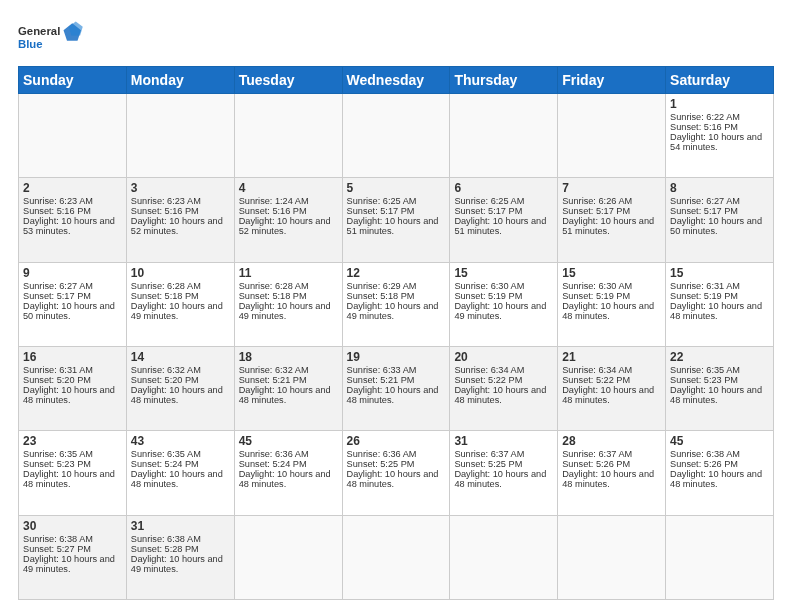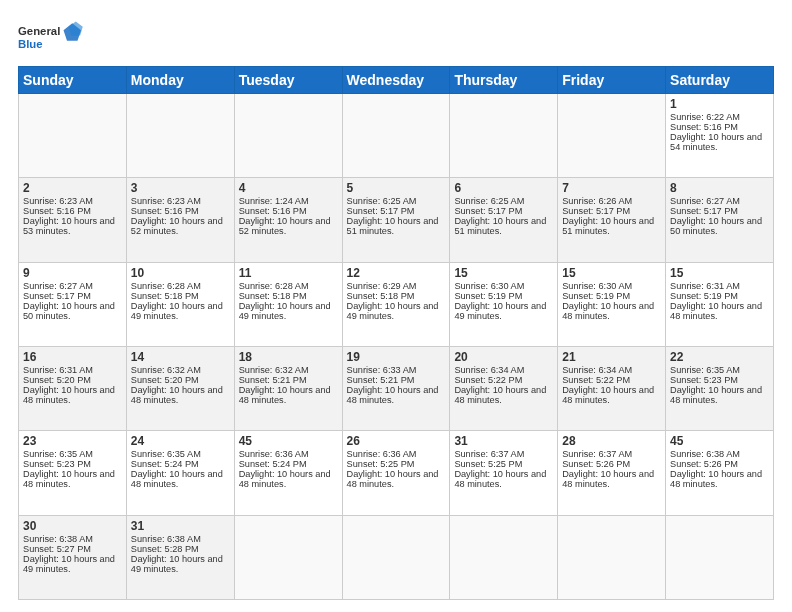--- a/index.html
+++ b/index.html
@@ -142,21 +142,21 @@
           <td><span class="day-num">16</span><span>Sunrise: 6:31 AM</span><br><span>Sunset: 5:20 PM</span><br><span>Daylight: 10 hours and 48 minutes.</span></td>
           <td><span class="day-num">14</span><span>Sunrise: 6:32 AM</span><br><span>Sunset: 5:20 PM</span><br><span>Daylight: 10 hours and 48 minutes.</span></td>
           <td><span class="day-num">18</span><span>Sunrise: 6:32 AM</span><br><span>Sunset: 5:21 PM</span><br><span>Daylight: 10 hours and 48 minutes.</span></td>
           <td><span class="day-num">19</span><span>Sunrise: 6:33 AM</span><br><span>Sunset: 5:21 PM</span><br><span>Daylight: 10 hours and 48 minutes.</span></td>
           <td><span class="day-num">20</span><span>Sunrise: 6:34 AM</span><br><span>Sunset: 5:22 PM</span><br><span>Daylight: 10 hours and 48 minutes.</span></td>
           <td><span class="day-num">21</span><span>Sunrise: 6:34 AM</span><br><span>Sunset: 5:22 PM</span><br><span>Daylight: 10 hours and 48 minutes.</span></td>
           <td><span class="day-num">22</span><span>Sunrise: 6:35 AM</span><br><span>Sunset: 5:23 PM</span><br><span>Daylight: 10 hours and 48 minutes.</span></td>
         </tr>
         <tr>
           <td><span class="day-num">23</span><span>Sunrise: 6:35 AM</span><br><span>Sunset: 5:23 PM</span><br><span>Daylight: 10 hours and 48 minutes.</span></td>
-          <td><span class="day-num">24</span><span>Sunrise: 6:35 AM</span><br><span>Sunset: 5:24 PM</span><br><span>Daylight: 10 hours and 48 minutes.</span></td>
+          <td><span class="day-num">43</span><span>Sunrise: 6:35 AM</span><br><span>Sunset: 5:24 PM</span><br><span>Daylight: 10 hours and 48 minutes.</span></td>
           <td><span class="day-num">45</span><span>Sunrise: 6:36 AM</span><br><span>Sunset: 5:24 PM</span><br><span>Daylight: 10 hours and 48 minutes.</span></td>
           <td><span class="day-num">26</span><span>Sunrise: 6:36 AM</span><br><span>Sunset: 5:25 PM</span><br><span>Daylight: 10 hours and 48 minutes.</span></td>
           <td><span class="day-num">31</span><span>Sunrise: 6:37 AM</span><br><span>Sunset: 5:25 PM</span><br><span>Daylight: 10 hours and 48 minutes.</span></td>
           <td><span class="day-num">28</span><span>Sunrise: 6:37 AM</span><br><span>Sunset: 5:26 PM</span><br><span>Daylight: 10 hours and 48 minutes.</span></td>
           <td><span class="day-num">45</span><span>Sunrise: 6:38 AM</span><br><span>Sunset: 5:26 PM</span><br><span>Daylight: 10 hours and 48 minutes.</span></td>
         </tr>
         <tr>
           <td><span class="day-num">30</span><span>Sunrise: 6:38 AM</span><br><span>Sunset: 5:27 PM</span><br><span>Daylight: 10 hours and 49 minutes.</span></td>
           <td><span class="day-num">31</span><span>Sunrise: 6:38 AM</span><br><span>Sunset: 5:28 PM</span><br><span>Daylight: 10 hours and 49 minutes.</span></td>
           <td class="empty-cell"></td>

